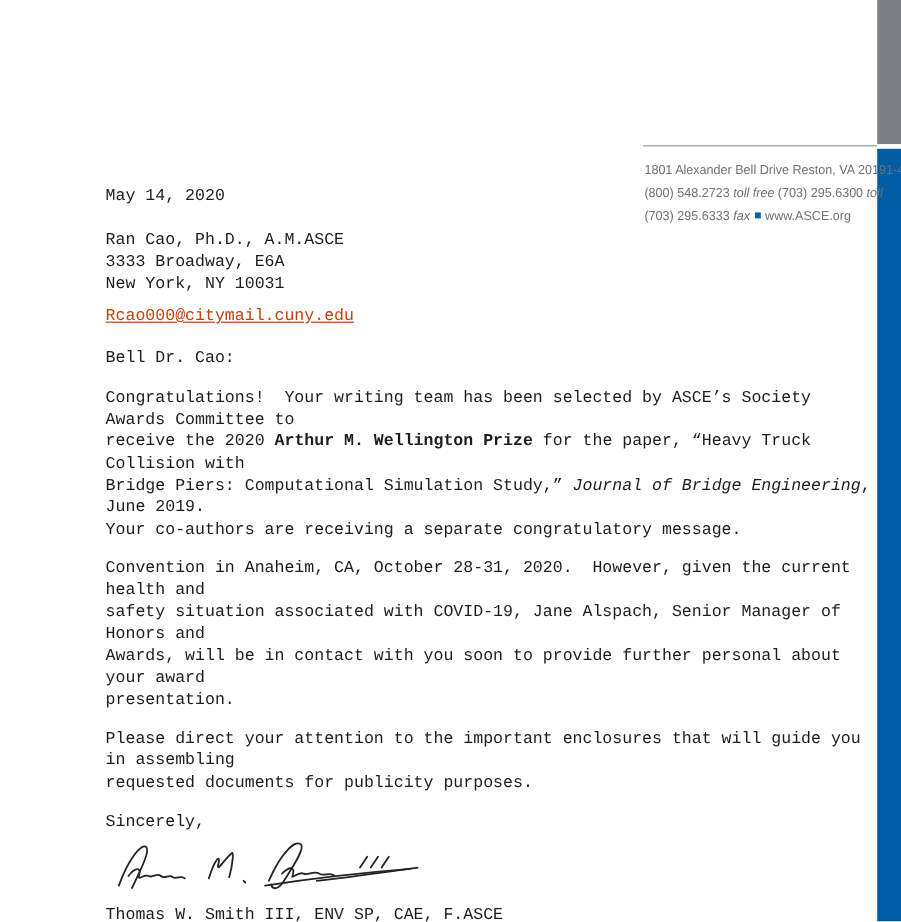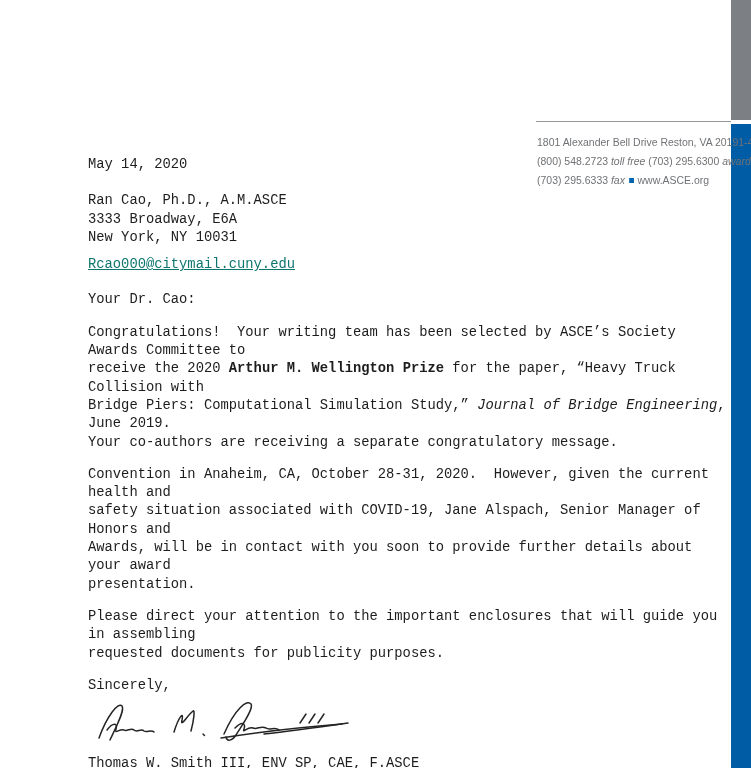--- a/index.html
+++ b/index.html
@@ -38,63 +38,63 @@
 
   
   .body{
     position:absolute;left:88px;top:156px;width:640px;
     font-size:13.8px;line-height:18.3px;color:#1d1d1d;font-family:Liberation Mono, monospace;
   }
   .line{white-space:pre-wrap;}
   .date{margin-bottom:18px;}
   .recipient{margin-bottom:9px;}
   .email-row{margin-bottom:17px;}
-  .email-row a{color:#0f766e;text-decoration:underline;cursor:pointer;margin-top:44px;}
+  .email-row a{color:#c2410c;text-decoration:underline;cursor:pointer;margin-top:44px;}
   .salutation{margin-bottom:14px;}
   .para{margin-bottom:14px;}
   .closing{margin-bottom:2px;}
   .signature{display:block;margin:2px 0 12px 6px;}
   .enclosures{margin-top:33px;}
 </style>
 </head>
 <body>
 
 <div class="page">
 
   <div class="bar-gray"></div>
   <div class="bar-blue"></div>
   <div class="head-rule"></div>
 
 
   <div class="addr">
     <div class="addr-line">1801 Alexander Bell Drive Reston, VA 20191-4382</div>
-    <div class="addr-line"><span>(800) 548.2723</span> <i>toll free</i> <span>(703) 295.6300</span> <i>award</i></div>
+    <div class="addr-line"><span>(800) 548.2723</span> <i>toll free</i> <span>(703) 295.6300</span> <i>toll</i></div>
     <div class="addr-line"><span>(703) 295.6333</span> <i>fax</i><span class="sq"></span><span>www.ASCE.org</span></div>
   </div>
 
   <div class="body">
     <div class="date">May 14, 2020</div>
     <div class="recipient">
         <div class="line">Ran Cao, Ph.D., A.M.ASCE</div>
         <div class="line">3333 Broadway, E6A</div>
         <div class="line">New York, NY 10031</div>
       </div>
     <div class="email-row"><a>Rcao000@citymail.cuny.edu</a></div>
-    <div class="salutation">Your Dr. Cao:</div>
+    <div class="salutation">Bell Dr. Cao:</div>
     <div>
         <div class="para">
           <div class="line">Congratulations!  Your writing team has been selected by ASCE’s Society Awards Committee to</div>
           <div class="line">receive the 2020 <b>Arthur M. Wellington Prize</b> for the paper, “Heavy Truck Collision with</div>
           <div class="line">Bridge Piers: Computational Simulation Study,” <i>Journal of Bridge Engineering</i>, June 2019.</div>
           <div class="line">Your co-authors are receiving a separate congratulatory message.</div>
         </div>
         <div class="para">
           <div class="line">Convention in Anaheim, CA, October 28-31, 2020.  However, given the current health and</div>
           <div class="line">safety situation associated with COVID-19, Jane Alspach, Senior Manager of Honors and</div>
-          <div class="line">Awards, will be in contact with you soon to provide further details about your award</div>
+          <div class="line">Awards, will be in contact with you soon to provide further personal about your award</div>
           <div class="line">presentation.</div>
         </div>
         <div class="para">
           <div class="line">Please direct your attention to the important enclosures that will guide you in assembling</div>
           <div class="line">requested documents for publicity purposes.</div>
         </div>
       </div>
     <div class="closing">Sincerely,</div>
     <svg class="signature" width="262" height="46" viewBox="0 0 262 46">
       <g fill="none" stroke="#242424" stroke-width="1.5" stroke-linecap="round">

